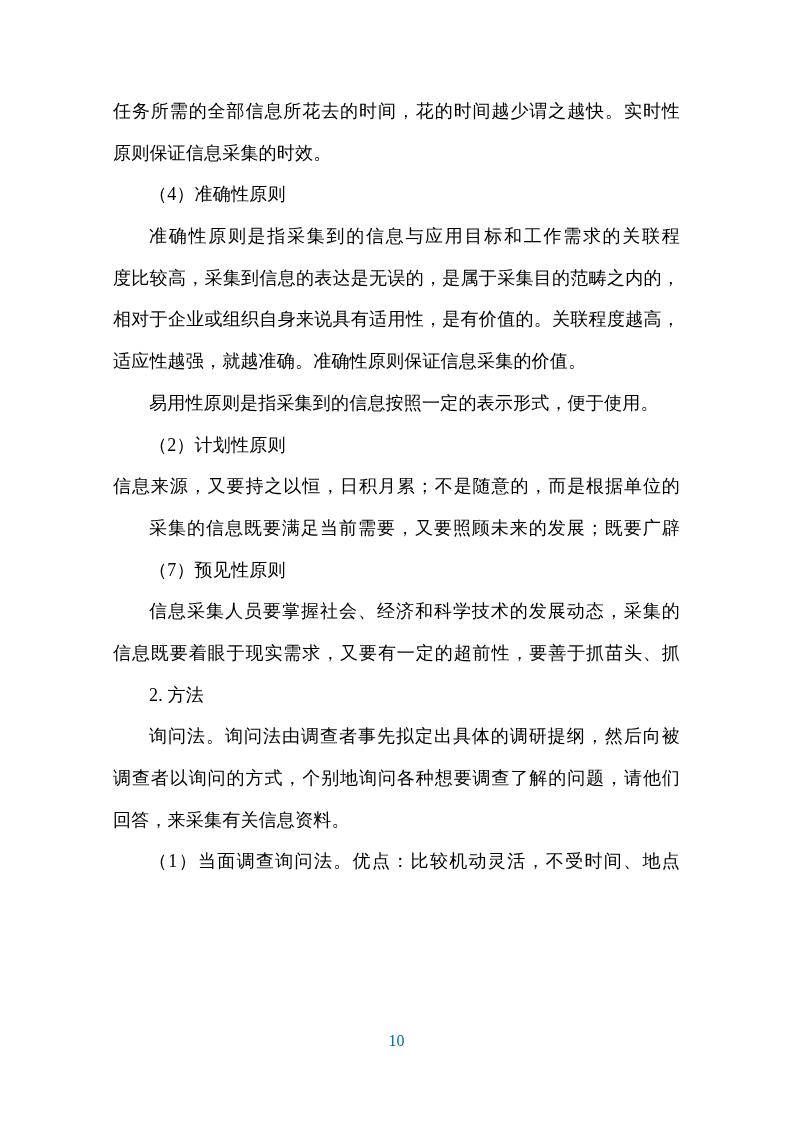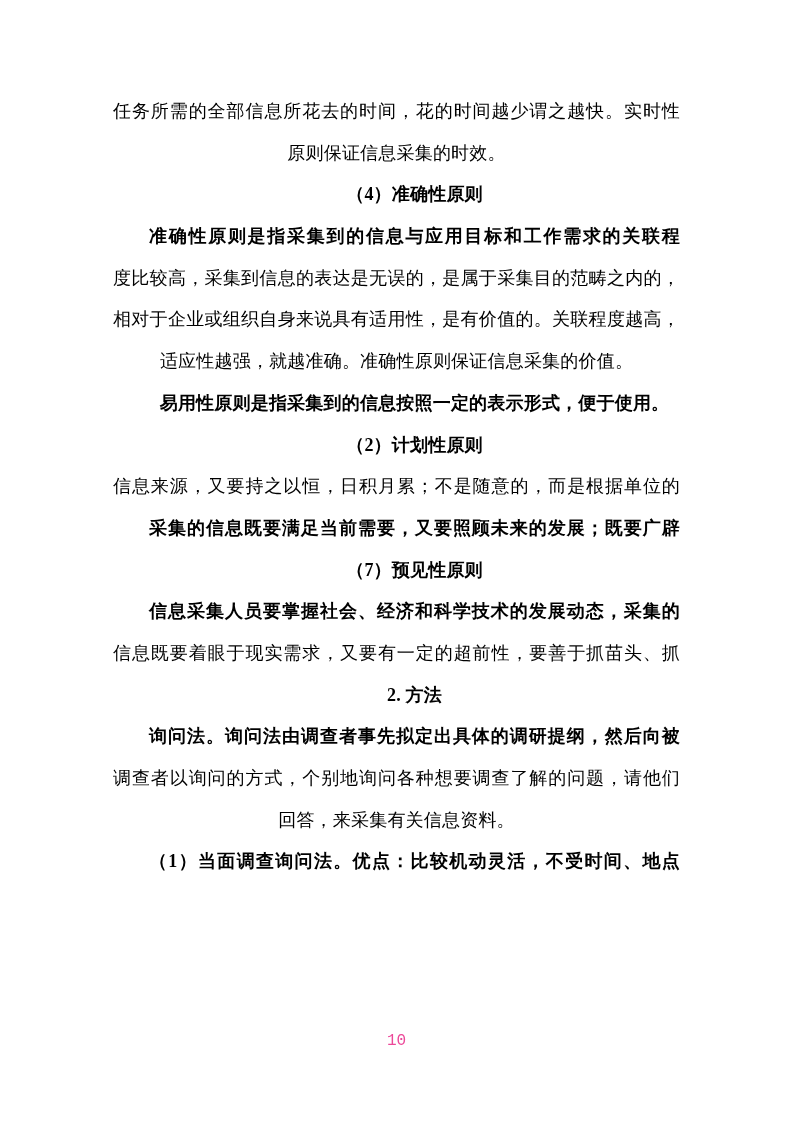--- a/index.html
+++ b/index.html
@@ -19,42 +19,41 @@
   .doc-body {
     position: absolute;
     left: 113px;
     top: 91px;
     width: 567px;
   }
   .line {
     font-size: 18px;
     height: 41.7px;
     line-height: 41.7px;
-    text-align: center;
+    text-align: left;
     white-space: normal;
     letter-spacing: 0.2px;
   }
   .line.indent {
     text-indent: 2em;
-    font-weight: bold;
   }
   .line.justify {
     text-align: justify;
     text-align-last: justify;
   }
   .footer {
     position: absolute;
     top: 1030px;
     left: 0;
     width: 793px;
     text-align: center;
     font-size: 16px;
     line-height: 22px;
-    font-family: Liberation Mono, monospace;
-    color: #ec4899;
+    font-family: Liberation Serif, serif;
+    color: #0369a1;
   }
 </style>
 </head>
 <body>
 
 <div class="page">
   <div class="doc-body">
       <div class="line justify">任务所需的全部信息所花去的时间，花的时间越少谓之越快。实时性</div>
       <div class="line">原则保证信息采集的时效。</div>
       <div class="line indent">（4）准确性原则</div>

